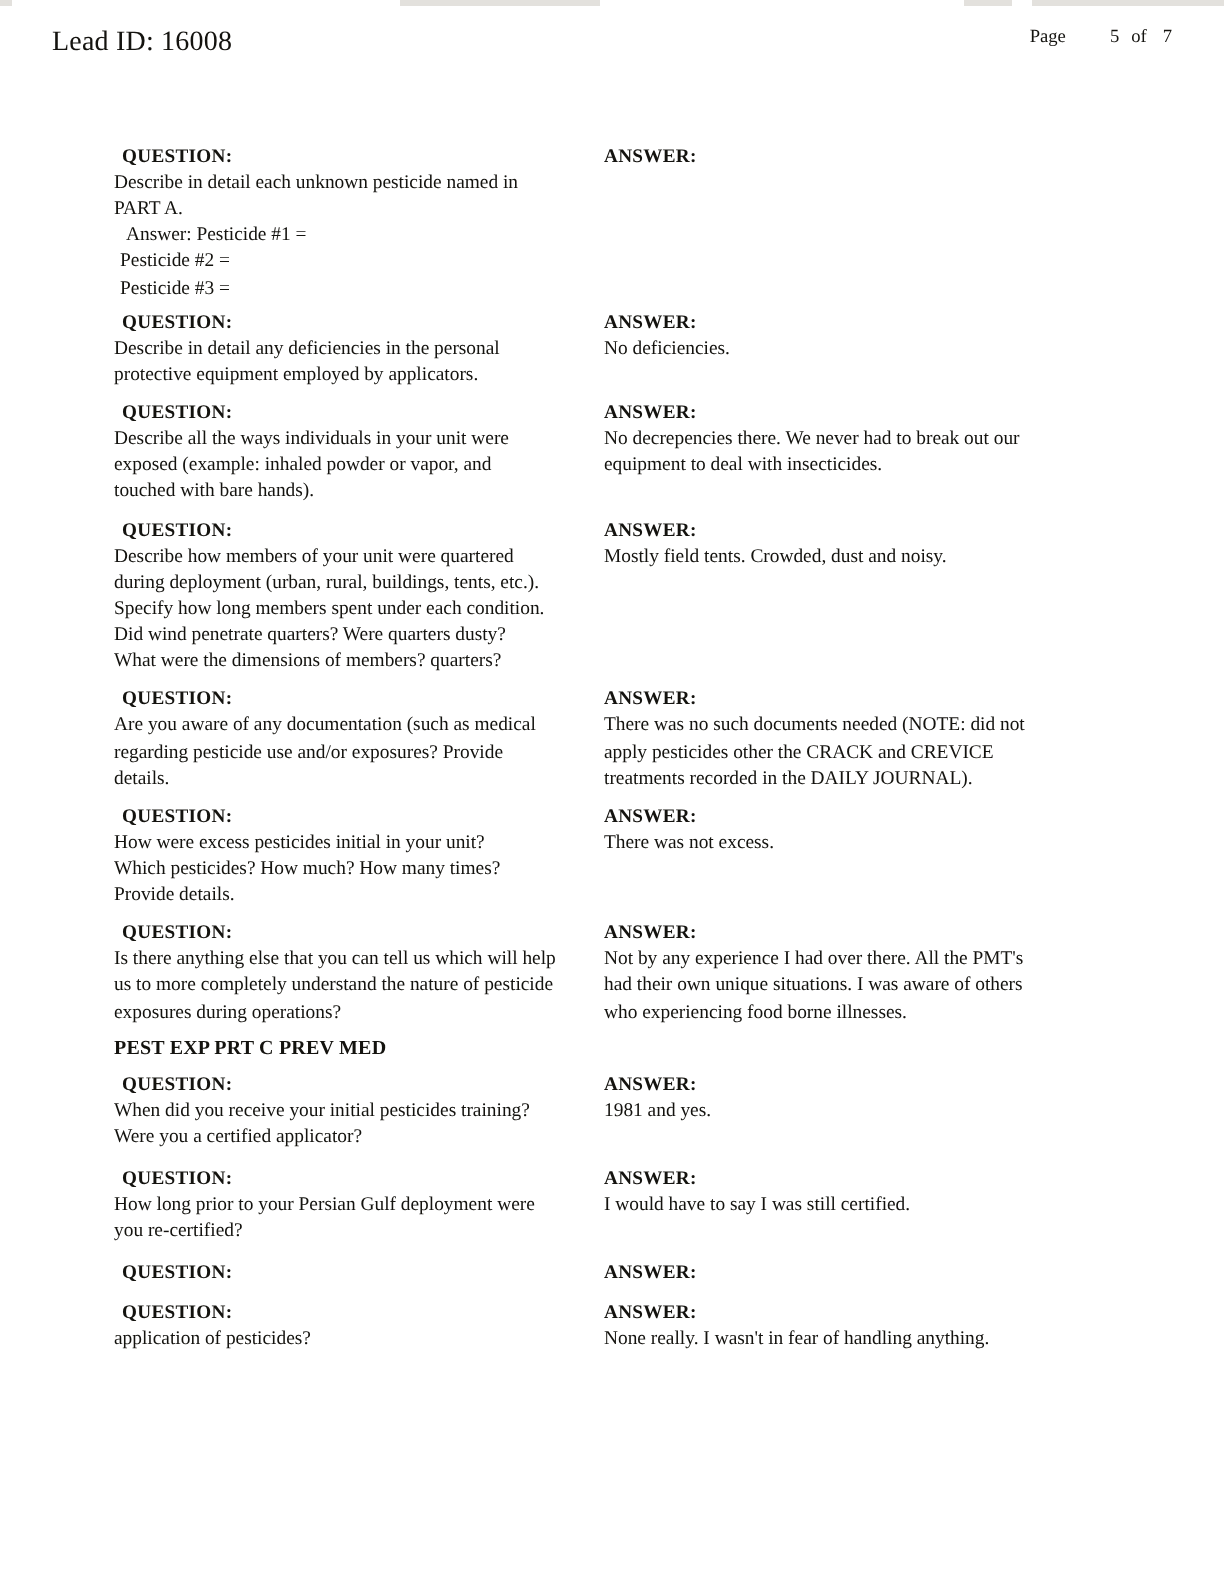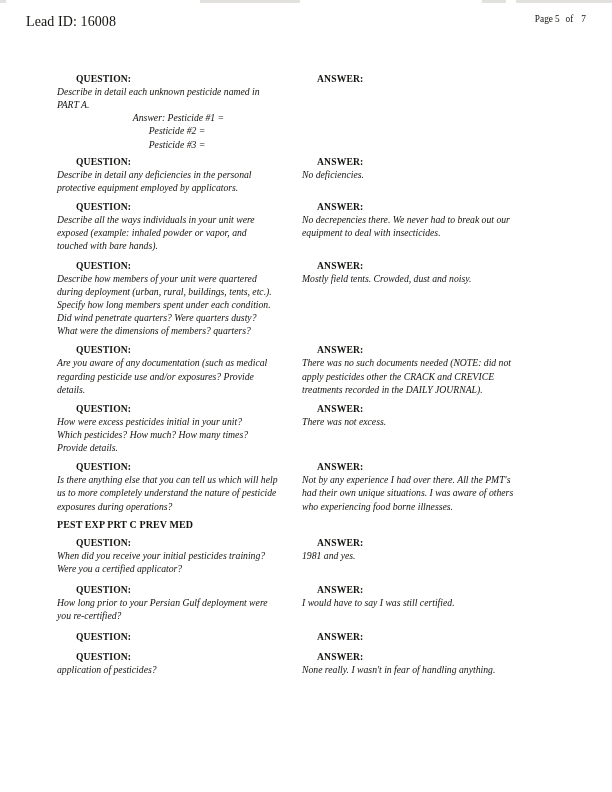--- a/index.html
+++ b/index.html
@@ -46,21 +46,21 @@
     letter-spacing: .1px;
     white-space: nowrap;
   }
   .page-num {
     position: absolute;
     right: 26px;
     top: 0;
     font-size: 9.3px;
     white-space: nowrap;
   }
-  .page-num .pg-label { margin-right: 2px; }
+  .page-num .pg-label { margin-right: 22px; }
   .page-num .pg-cur   { margin-right: 6px; }
   .page-num .pg-of    { margin-right: 8px; }
 
   
   .body {
     position: absolute;
     top: 72px;
     left: 0;
     width: 612px;
   }
@@ -78,33 +78,31 @@
     width: 258px;
     margin-left: 8px;
     flex: none;
   }
 
   .qa-label {
     font-weight: bold;
     font-size: 9.6px;
     line-height: 13.2px;
     letter-spacing: .15px;
-    margin-left: 15px;
   }
   .qa-label.q { padding-left: 4px; }
 
   .qa-text {
     font-size: 9.7px;
     line-height: 13.1px;
-    font-style: italic;
   }
   .qa-text p { margin: 0; }
 
   
-  .sub-line { padding-left: 6px; text-align: center; }
+  .sub-line { padding-left: 6px; }
   .sub-line.indent2 { padding-left: 3px; }
 
   .section-heading {
     margin-left: 57px;
     font-weight: bold;
     font-size: 10px;
     line-height: 15px;
     letter-spacing: .1px;
   }
 

